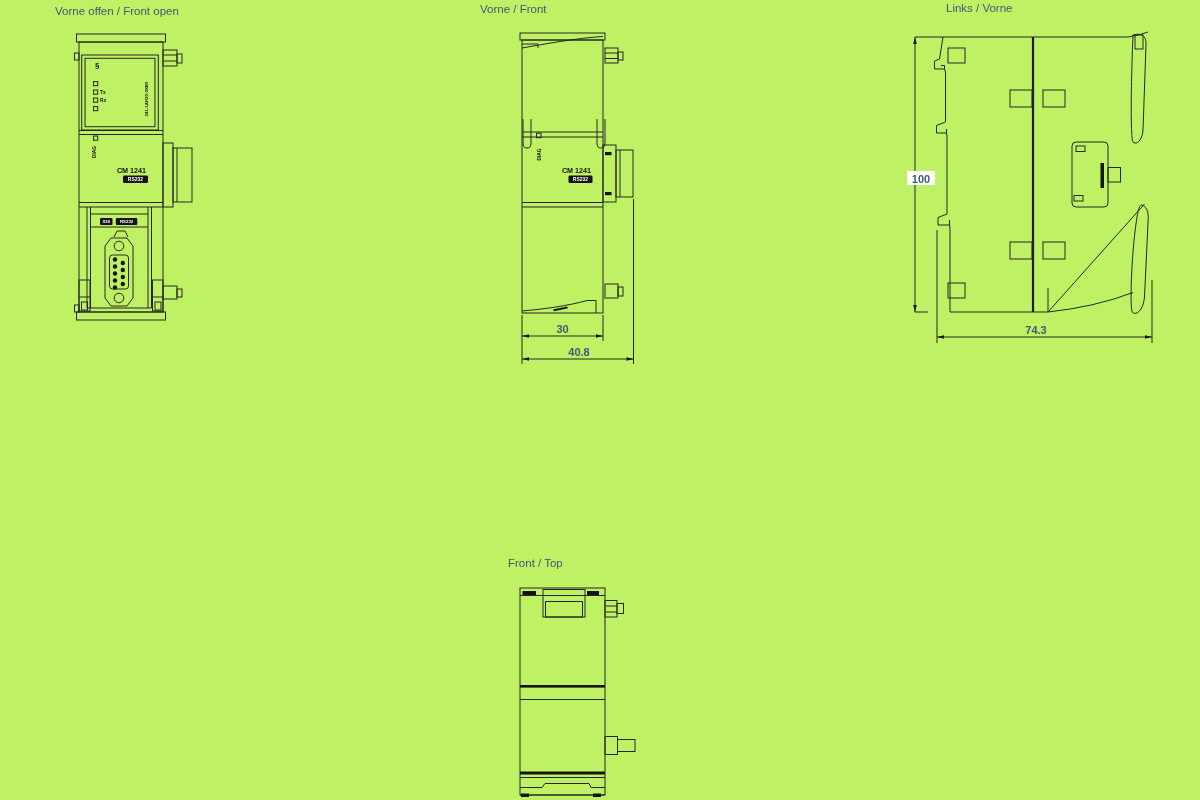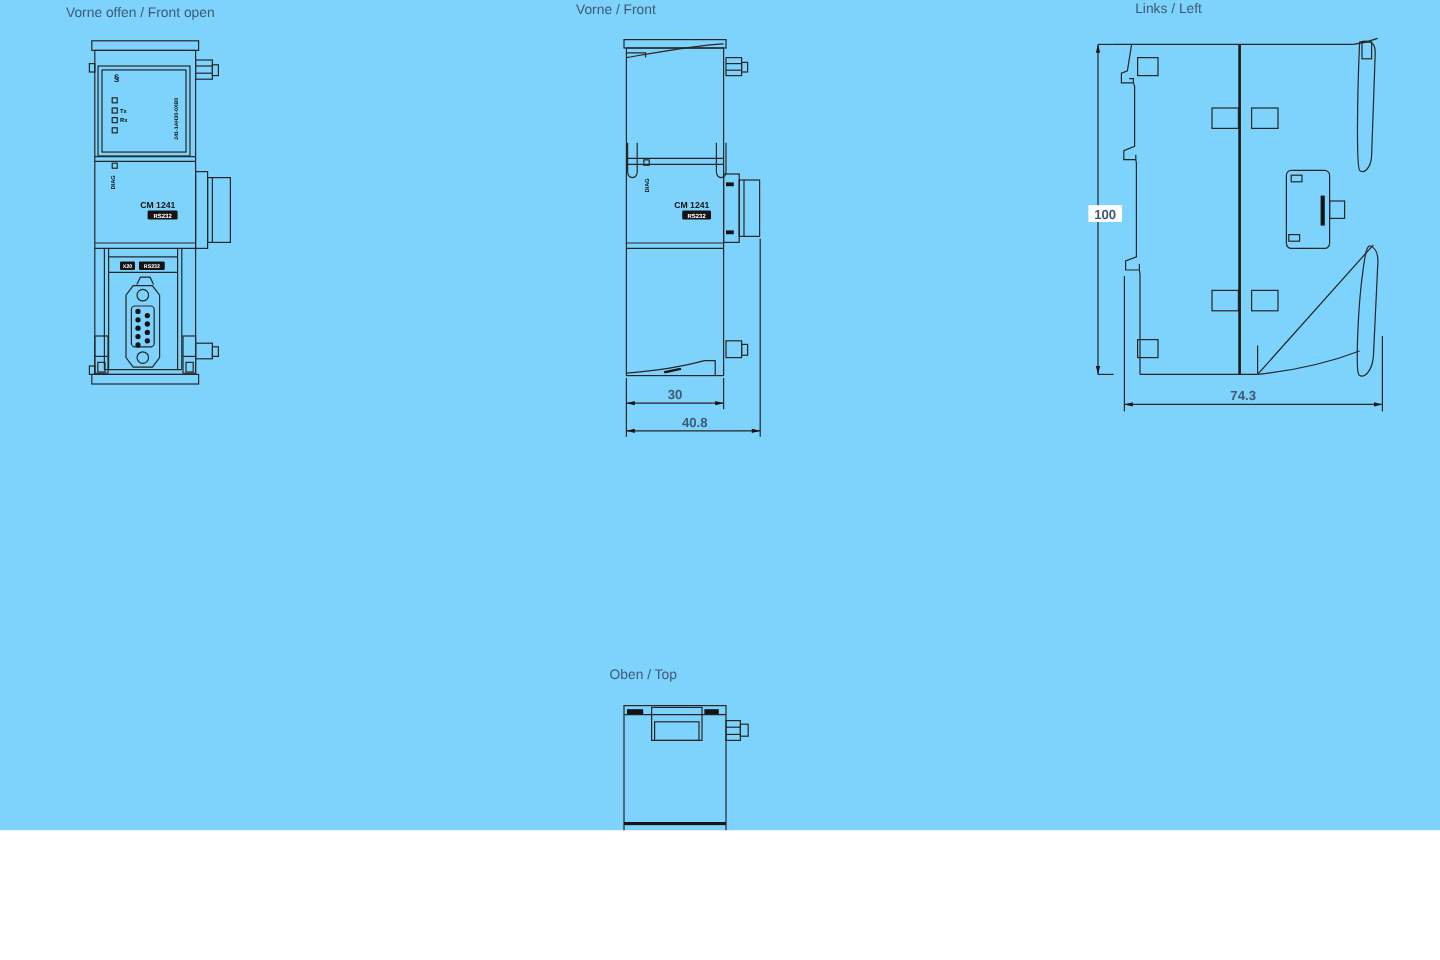--- a/index.html
+++ b/index.html
@@ -1,35 +1,35 @@
 <!DOCTYPE html>
 <html><head>
 <meta charset="utf-8">
 <style>
   html,body{margin:0;padding:0;background:#fff;}
-  #canvas{position:relative;width:1200px;height:692px;background:#7dd3fc;
+  #canvas{position:relative;width:1200px;height:800px;background:#bef264;
           font-family:"Liberation Sans",sans-serif;overflow:hidden;}
   .caption{position:absolute;font-size:11.5px;color:#3d5a76;white-space:nowrap;}
   svg{position:absolute;overflow:visible;}
   .ln{stroke:#262626;stroke-width:1;fill:none;}
   .lnthick{stroke:#1b1b1b;stroke-width:2.2;fill:none;}
   .blk{fill:#141414;stroke:none;}
   .mtext{font-family:"Liberation Sans",sans-serif;font-weight:bold;fill:#111;}
   .wtext{font-family:"Liberation Sans",sans-serif;font-weight:bold;fill:#ffffff;}
   .dimtext{font-family:"Liberation Sans",sans-serif;font-size:11px;font-weight:bold;}
 </style>
 </head>
 <body>
 
 <div id="canvas">
 
   <div class="caption" style="left:55px;top:5px;">Vorne offen / Front open</div>
   <div class="caption" style="left:480px;top:3px;">Vorne / Front</div>
-  <div class="caption" style="left:946px;top:2px;">Links / Left</div>
-  <div class="caption" style="left:508px;top:557px;">Oben / Top</div>
+  <div class="caption" style="left:946px;top:2px;">Links / Vorne</div>
+  <div class="caption" style="left:508px;top:557px;">Front / Top</div>
 
   <svg style="left:60px;top:25px;" width="160" height="300" viewBox="0 0 160 300">
     <g class="ln">
 
       <rect x="16.5" y="9" width="89" height="8"></rect>
       <rect x="19" y="17" width="84" height="270"></rect>
       <rect x="16.5" y="287" width="89" height="8"></rect>
       <rect x="14.5" y="28" width="4.5" height="7"></rect>
       <rect x="14.5" y="280" width="4.5" height="7"></rect>
 

